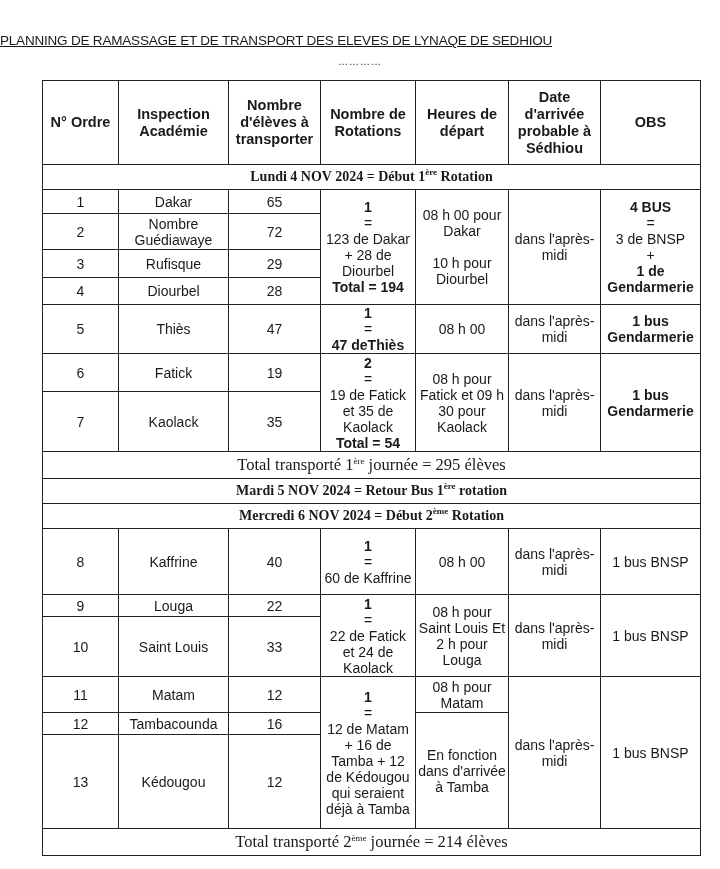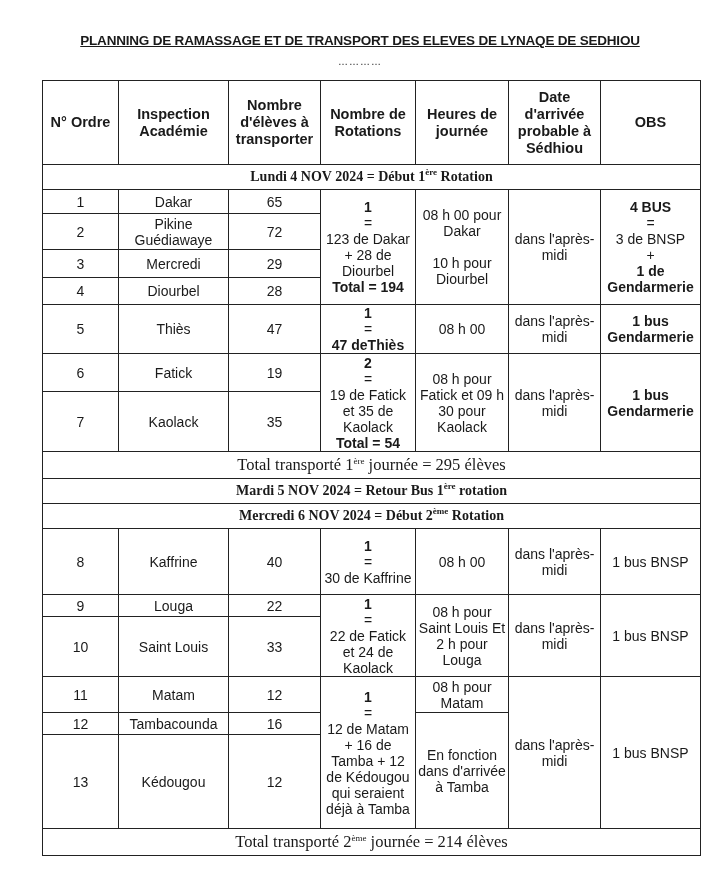--- a/index.html
+++ b/index.html
@@ -1,17 +1,17 @@
 <!DOCTYPE html>
 <html><head>
 <meta charset="utf-8">
 <style>
   html,body{margin:0;padding:0;background:#fff;}
   body{width:720px;height:869px;position:relative;font-family:"Liberation Sans",sans-serif;color:#1a1a1a;overflow:hidden;}
-  .title{position:absolute;top:33px;left:0;width:720px;text-align:center;font-weight:bold;font-size:13.5px;text-decoration:underline;letter-spacing:-0.2px;}
+  .title{position:absolute;top:33px;left:0;width:720px;font-weight:normal;font-size:13.5px;text-decoration:underline;letter-spacing:-0.2px;}
   .dots{position:absolute;top:56px;left:0;width:720px;text-align:center;font-size:10px;letter-spacing:1px;}
   table{position:absolute;top:80px;left:42px;width:658px;border-collapse:collapse;table-layout:fixed;}
   td,th{border:1.5px solid #222;text-align:center;vertical-align:middle;font-size:14px;line-height:16px;padding:0 2px;}
   th{font-weight:bold;font-size:14.5px;line-height:17px;}
   .band td{font-weight:bold;font-size:14px;line-height:16px;padding:4px;font-family:Liberation Serif, serif;}
   .total td{font-weight:normal;font-size:16.5px;line-height:18px;}
   .b{font-weight:bold;}
   sup{font-size:9px;line-height:0;}
 </style>
 </head>
@@ -29,21 +29,21 @@
       <col style="width:93px">
       <col style="width:92px">
       <col style="width:100px">
   </colgroup>
   <tbody>
       <tr style="height:84px">
     <th>N° Ordre</th>
     <th>Inspection Académie</th>
     <th>Nombre d'élèves à transporter</th>
     <th>Nombre de Rotations</th>
-    <th>Heures de journée</th>
+    <th>Heures de départ</th>
     <th>Date d'arrivée probable à Sédhiou</th>
     <th>OBS</th>
   </tr>
   <tr class="band" style="height:17px">
     <td colspan="7"><span>Lundi 4 NOV 2024 = Début 1</span><sup>ère</sup><span> Rotation</span></td>
   </tr>
 
   <tr style="height:24px">
     <td>1</td>
     <td>Dakar</td>
@@ -63,26 +63,26 @@
     <td rowspan="4">
       <div class="b">4 BUS</div>
           <div>=</div>
           <div>3 de BNSP</div>
           <div>+</div>
           <div class="b">1 de Gendarmerie</div>
     </td>
   </tr>
   <tr style="height:36px">
     <td>2</td>
-    <td>Pikine Guédiawaye</td>
+    <td>Nombre Guédiawaye</td>
     <td>72</td>
   </tr>
   <tr style="height:28px">
     <td>3</td>
-    <td>Mercredi</td>
+    <td>Rufisque</td>
     <td>29</td>
   </tr>
   <tr style="height:27px">
     <td>4</td>
     <td>Diourbel</td>
     <td>28</td>
   </tr>
 
   <tr style="height:48px">
     <td>5</td>
@@ -127,21 +127,21 @@
     <td colspan="7"><span>Mercredi 6 NOV 2024 = Début 2</span><sup>ème</sup><span> Rotation</span></td>
   </tr>
 
   <tr style="height:66px">
     <td>8</td>
     <td>Kaffrine</td>
     <td>40</td>
     <td>
           <div class="b">1</div>
           <div>=</div>
-          <div>30 de Kaffrine</div>
+          <div>60 de Kaffrine</div>
         </td>
     <td>08 h 00</td>
     <td>dans l'après-midi</td>
     <td>1 bus BNSP</td>
   </tr>
 
   <tr style="height:22px">
     <td>9</td>
     <td>Louga</td>
     <td>22</td>

